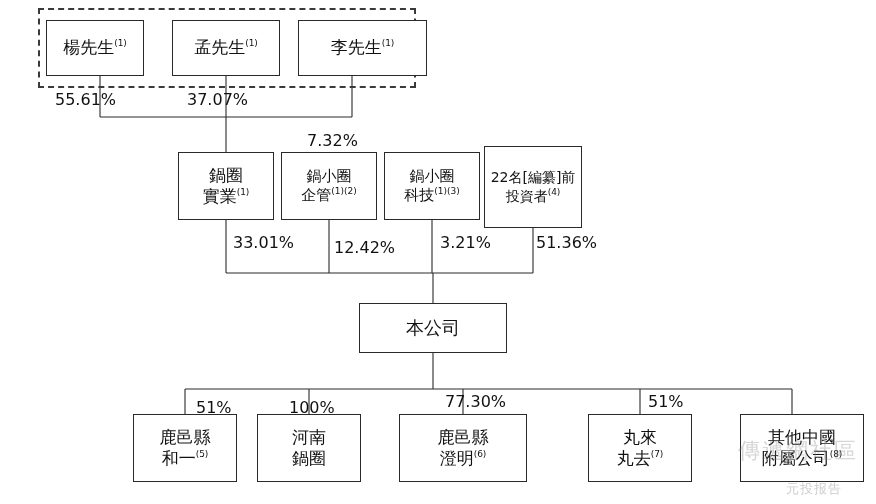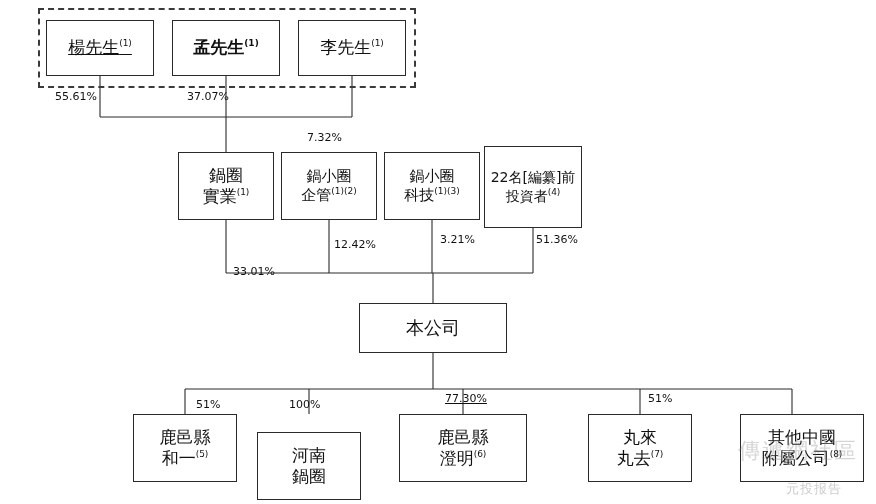--- a/index.html
+++ b/index.html
@@ -28,21 +28,21 @@
   }
   .node .lbl{
     display:block;
     white-space:pre-line;
     font-size:17px;
   }
   .node.small .lbl{font-size:15px;}
   .sup{font-size:9px;vertical-align:super;}
   .pct{
     position:absolute;
-    font-size:11px;
+    font-size:16px;
     color:#111;
     z-index:4;
     white-space:nowrap;
     font-family:"DejaVu Sans","Liberation Sans",sans-serif;
   }
   .dashbox{
     position:absolute;
     border:2px dashed #3a3a3a;
     box-sizing:border-box;
     z-index:1;
@@ -91,27 +91,27 @@
     <path d="M185 389 L185 414"></path>
     <path d="M309 389 L309 414"></path>
     <path d="M463 389 L463 414"></path>
     <path d="M640 389 L640 414"></path>
     <path d="M792 389 L792 414"></path>
   </g>
 </svg>
 
 <div class="dashbox" style="left:38px;top:8px;width:378px;height:80px;"></div>
 
-<div class="node" style="left:46px;top:20px;width:108px;height:56px;text-decoration:underline;">
+<div class="node" style="left:46px;top:20px;width:98px;height:56px;">
   <span class="lbl"><span>楊先生</span><span class="sup">(1)</span></span>
 </div>
-<div class="node" style="left:172px;top:20px;width:108px;height:56px;font-weight:bold;">
+<div class="node" style="left:172px;top:20px;width:108px;height:56px;">
   <span class="lbl"><span>孟先生</span><span class="sup">(1)</span></span>
 </div>
-<div class="node" style="left:298px;top:20px;width:108px;height:56px;">
+<div class="node" style="left:298px;top:20px;width:129px;height:56px;">
   <span class="lbl"><span>李先生</span><span class="sup">(1)</span></span>
 </div>
 
 <div class="node" style="left:178px;top:152px;width:96px;height:68px;">
   <span class="lbl"><span>鍋圈
 實業</span><span class="sup">(1)</span></span>
 </div>
 <div class="node small" style="left:281px;top:152px;width:96px;height:68px;">
   <span class="lbl"><span>鍋小圈
 企管</span><span class="sup">(1)(2)</span></span>
@@ -126,43 +126,43 @@
 </div>
 
 <div class="node" style="left:359px;top:303px;width:148px;height:50px;">
   <span class="lbl" style="font-size:18px;"><span>本公司</span></span>
 </div>
 
 <div class="node" style="left:133px;top:414px;width:104px;height:68px;">
   <span class="lbl"><span>鹿邑縣
 和一</span><span class="sup">(5)</span></span>
 </div>
-<div class="node" style="left:257px;top:414px;width:104px;height:68px;margin-top:18px;">
+<div class="node" style="left:257px;top:414px;width:104px;height:68px;">
   <span class="lbl"><span>河南
 鍋圈</span></span>
 </div>
 <div class="node" style="left:399px;top:414px;width:128px;height:68px;">
   <span class="lbl"><span>鹿邑縣
 澄明</span><span class="sup">(6)</span></span>
 </div>
 <div class="node" style="left:588px;top:414px;width:104px;height:68px;">
   <span class="lbl"><span>丸來
 丸去</span><span class="sup">(7)</span></span>
 </div>
 <div class="node" style="left:740px;top:414px;width:124px;height:68px;">
   <span class="lbl"><span>其他中國
 附屬公司</span><span class="sup">(8)</span></span>
 </div>
 
 <div class="pct" style="left:55px;top:90px;">55.61%</div>
 <div class="pct" style="left:187px;top:90px;">37.07%</div>
 <div class="pct" style="left:307px;top:90px;margin-top:41px;">7.32%</div>
-<div class="pct" style="left:233px;top:233px;margin-top:32px;">33.01%</div>
+<div class="pct" style="left:233px;top:233px;">33.01%</div>
 <div class="pct" style="left:334px;top:238px;">12.42%</div>
 <div class="pct" style="left:440px;top:233px;">3.21%</div>
 <div class="pct" style="left:536px;top:233px;">51.36%</div>
 <div class="pct" style="left:196px;top:398px;">51%</div>
 <div class="pct" style="left:289px;top:398px;">100%</div>
-<div class="pct" style="left:445px;top:392px;text-decoration:underline;">77.30%</div>
+<div class="pct" style="left:445px;top:392px;">77.30%</div>
 <div class="pct" style="left:648px;top:392px;">51%</div>
 
 <div class="wm" style="left:738px;top:436px;">傳遞網社區</div>
 <div class="wm2" style="left:786px;top:480px;">元投报告</div>
 
 </body></html>

